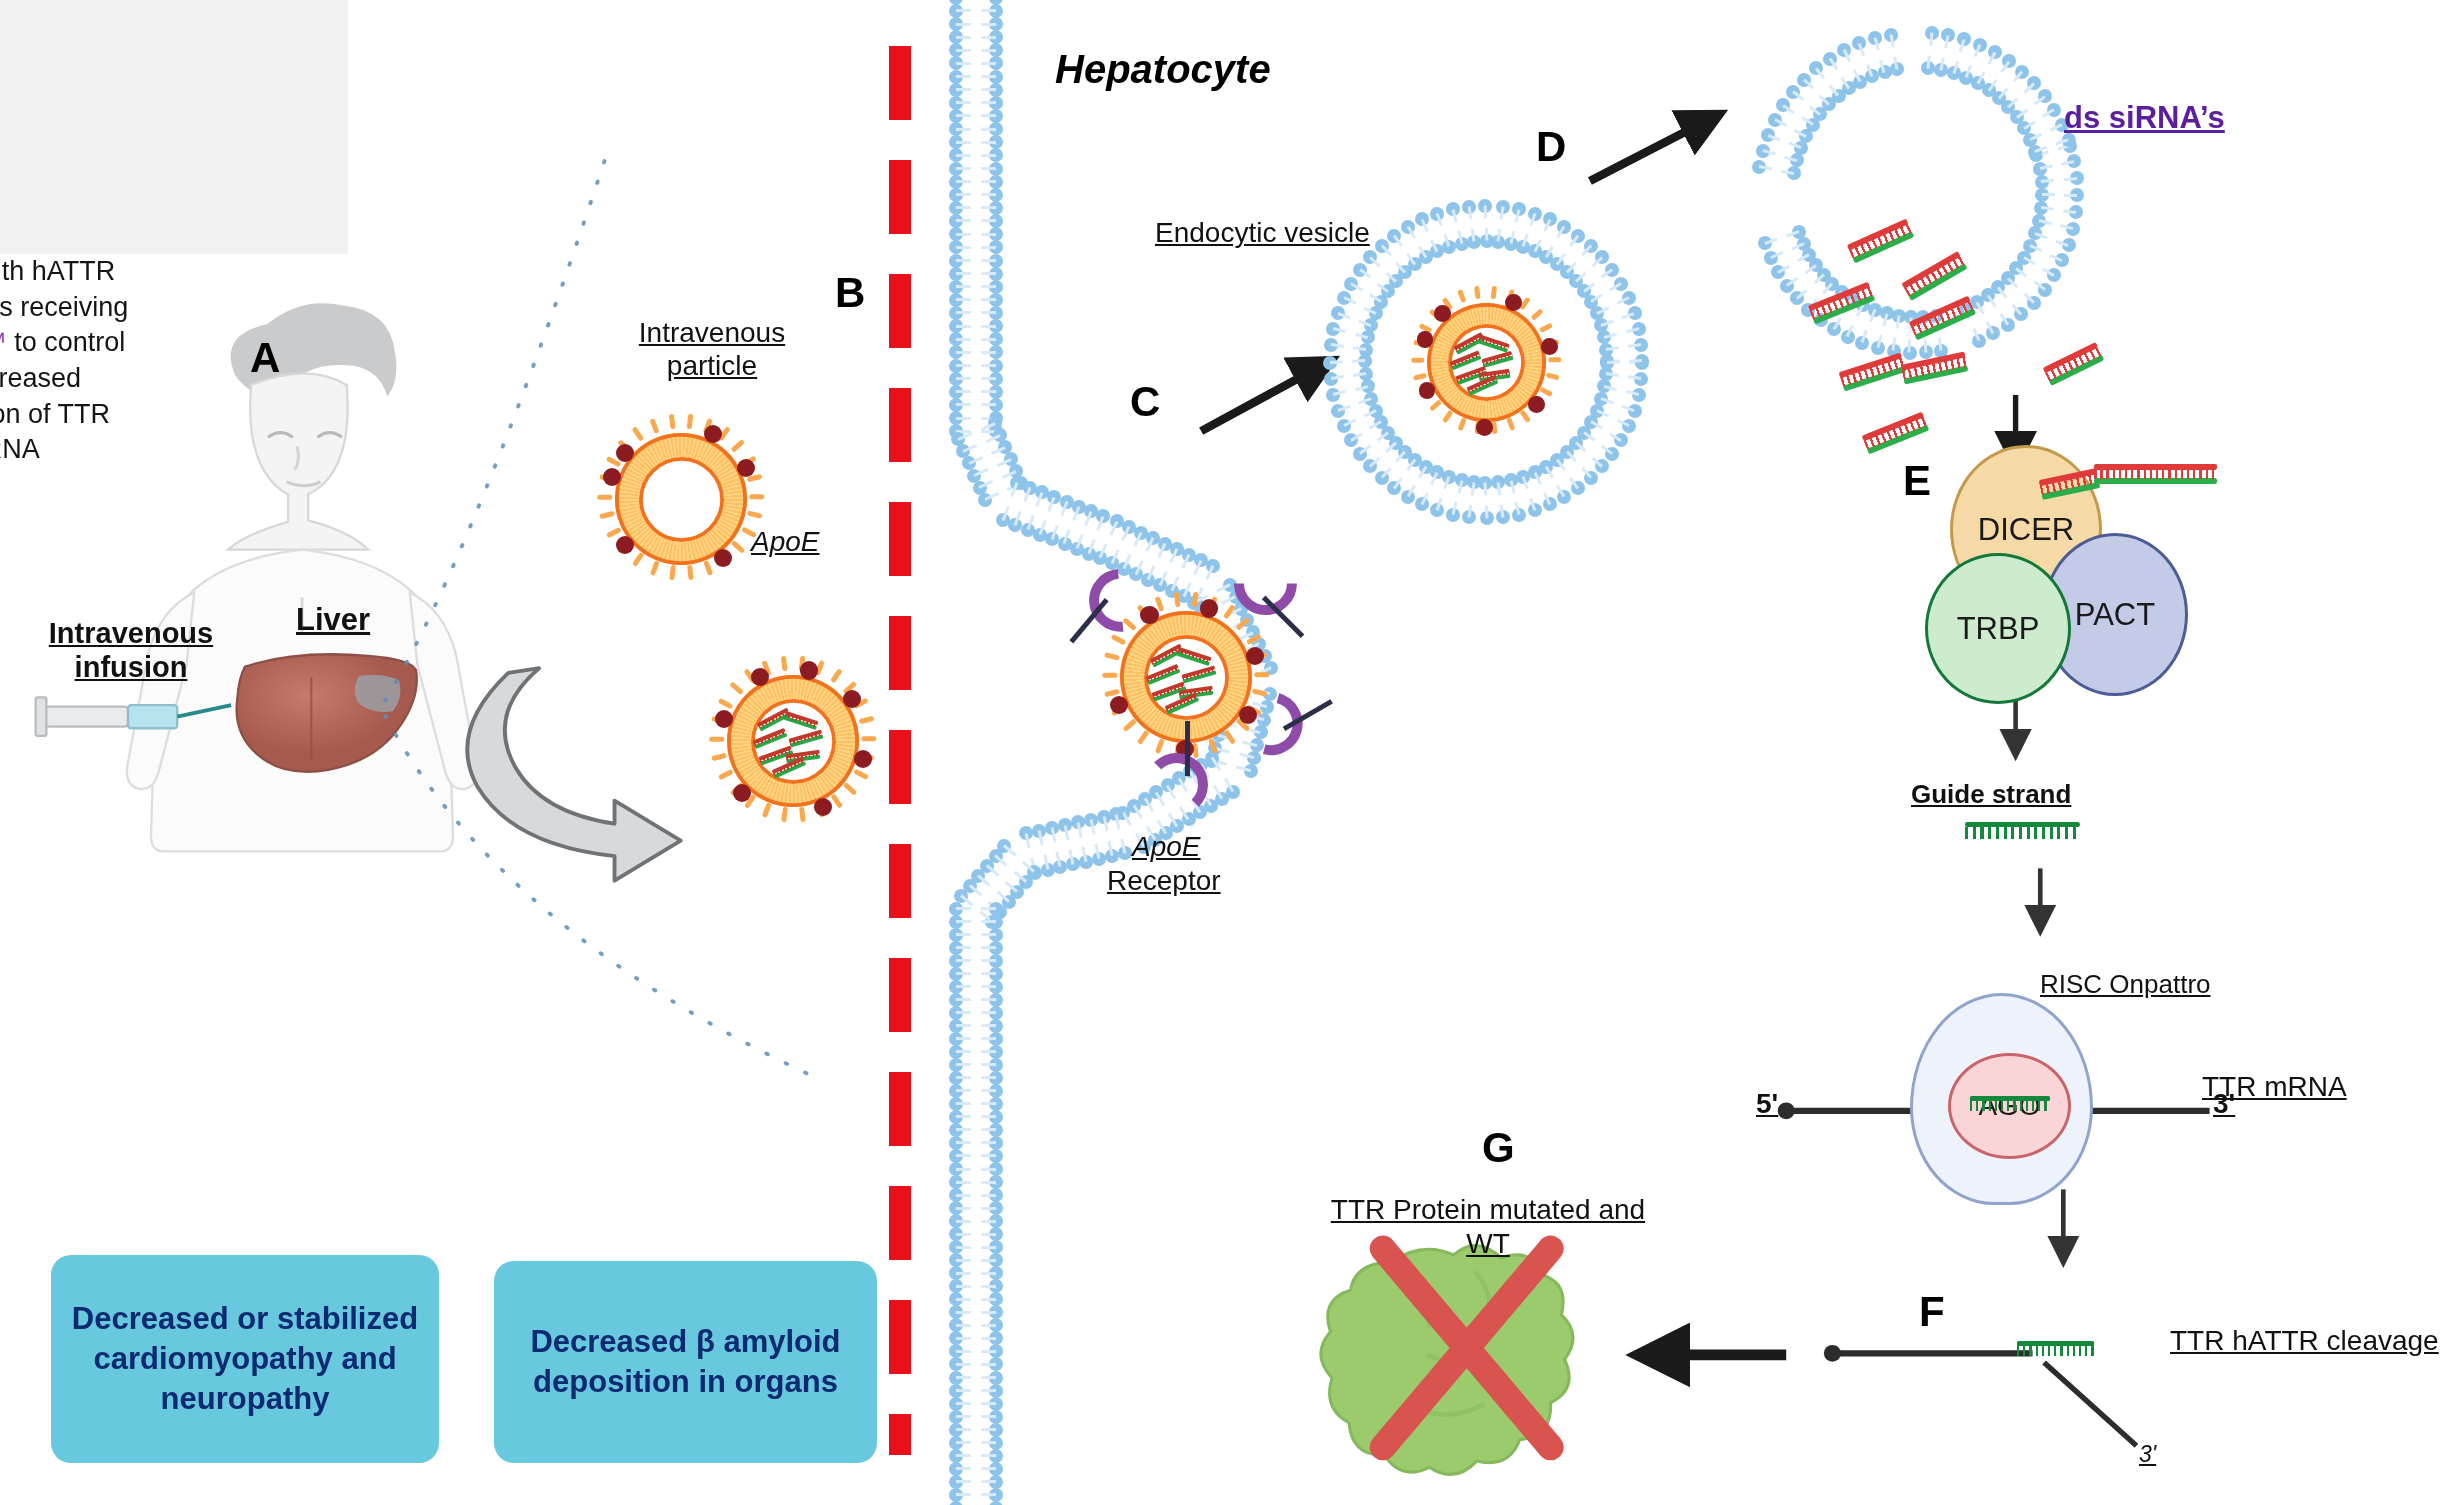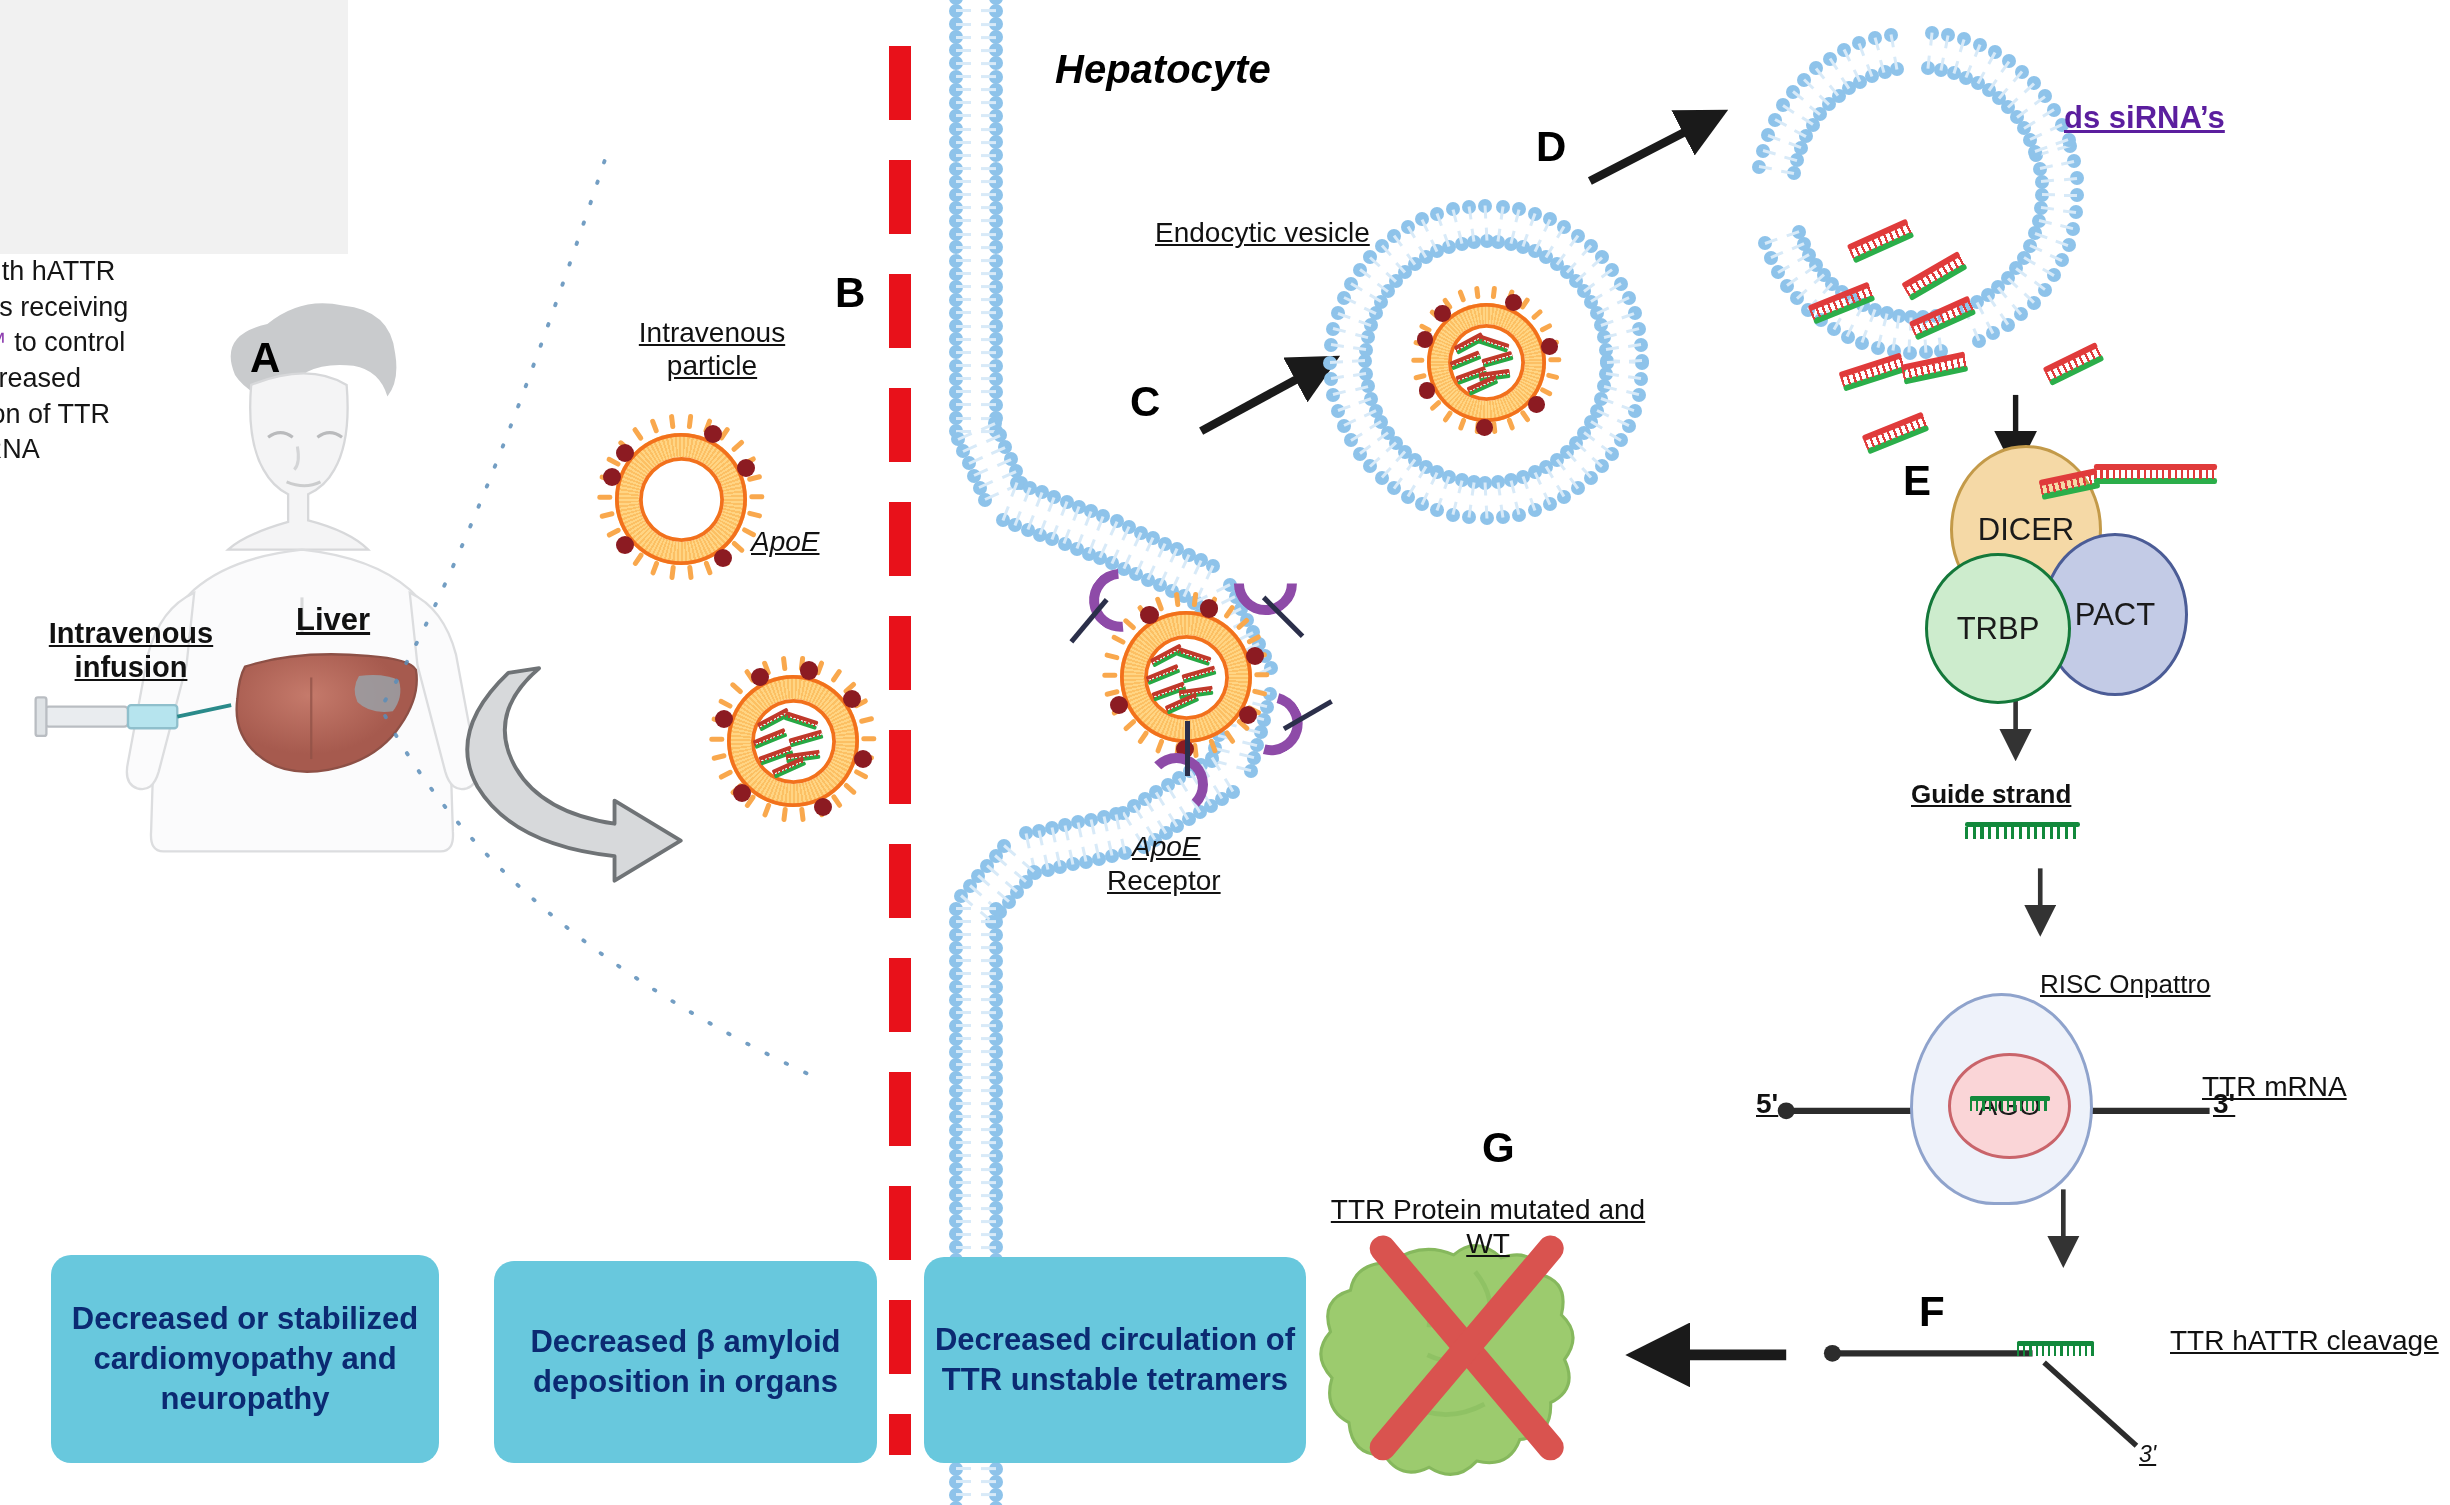--- a/index.html
+++ b/index.html
@@ -1268,25 +1268,20 @@
     <span>Decreased or
 stabilized
 cardiomyopathy
 and neuropathy</span>
   </div>
   <div class="bluebox" style="left:494px;top:1261px;width:383px;height:202px;">
     <span>Decreased β
 amyloid deposition
 in organs</span>
   </div>
-  <div class="bluebox" style="left:924px;top:1257px;width:382px;height:206px;">
-    <span>Decreased
-circulation of TTR
-unstable tetramers</span>
-  </div>
 
   <div id="gfx" class="abs" style="left:0;top:0;width:2450px;height:1505px;">
       <div style="position: absolute; left: 608px; top: 426px; width: 146px; height: 146px;">
         <div style="position: absolute; left: 139px; top: 71px; width: 4.6px; height: 14.6px; background: rgb(249, 168, 77); border-radius: 2.3px; transform-origin: 50% 0px; transform: rotate(-90deg);"></div>
         <div style="position: absolute; left: 137px; top: 87px; width: 4.6px; height: 14.6px; background: rgb(249, 168, 77); border-radius: 2.3px; transform-origin: 50% 0px; transform: rotate(-76.1538deg);"></div>
         <div style="position: absolute; left: 132px; top: 103px; width: 4.6px; height: 14.6px; background: rgb(249, 168, 77); border-radius: 2.3px; transform-origin: 50% 0px; transform: rotate(-62.3077deg);"></div>
         <div style="position: absolute; left: 122px; top: 116px; width: 4.6px; height: 14.6px; background: rgb(249, 168, 77); border-radius: 2.3px; transform-origin: 50% 0px; transform: rotate(-48.4615deg);"></div>
         <div style="position: absolute; left: 110px; top: 127px; width: 4.6px; height: 14.6px; background: rgb(249, 168, 77); border-radius: 2.3px; transform-origin: 50% 0px; transform: rotate(-34.6154deg);"></div>
         <div style="position: absolute; left: 95px; top: 135px; width: 4.6px; height: 14.6px; background: rgb(249, 168, 77); border-radius: 2.3px; transform-origin: 50% 0px; transform: rotate(-20.7692deg);"></div>
         <div style="position: absolute; left: 79px; top: 139px; width: 4.6px; height: 14.6px; background: rgb(249, 168, 77); border-radius: 2.3px; transform-origin: 50% 0px; transform: rotate(-6.92308deg);"></div>

